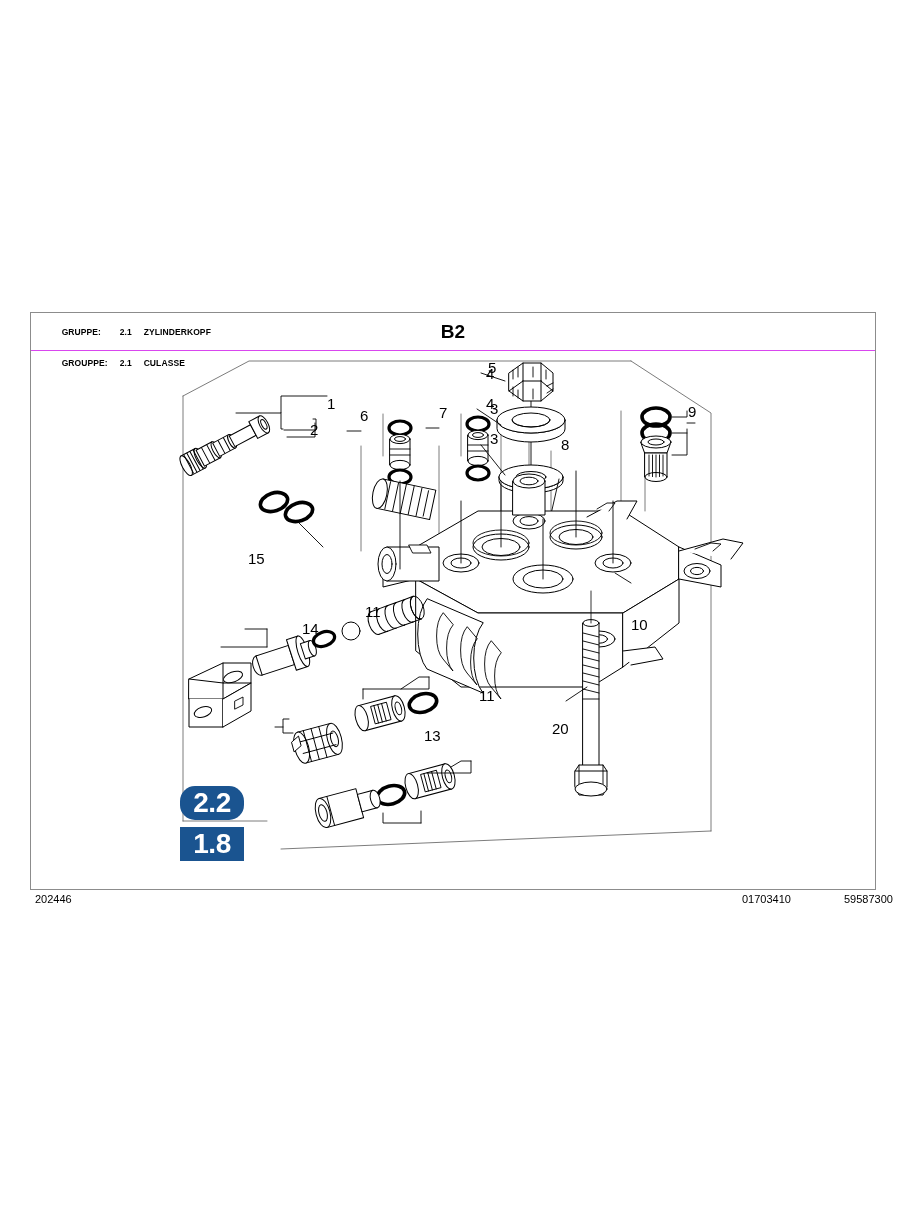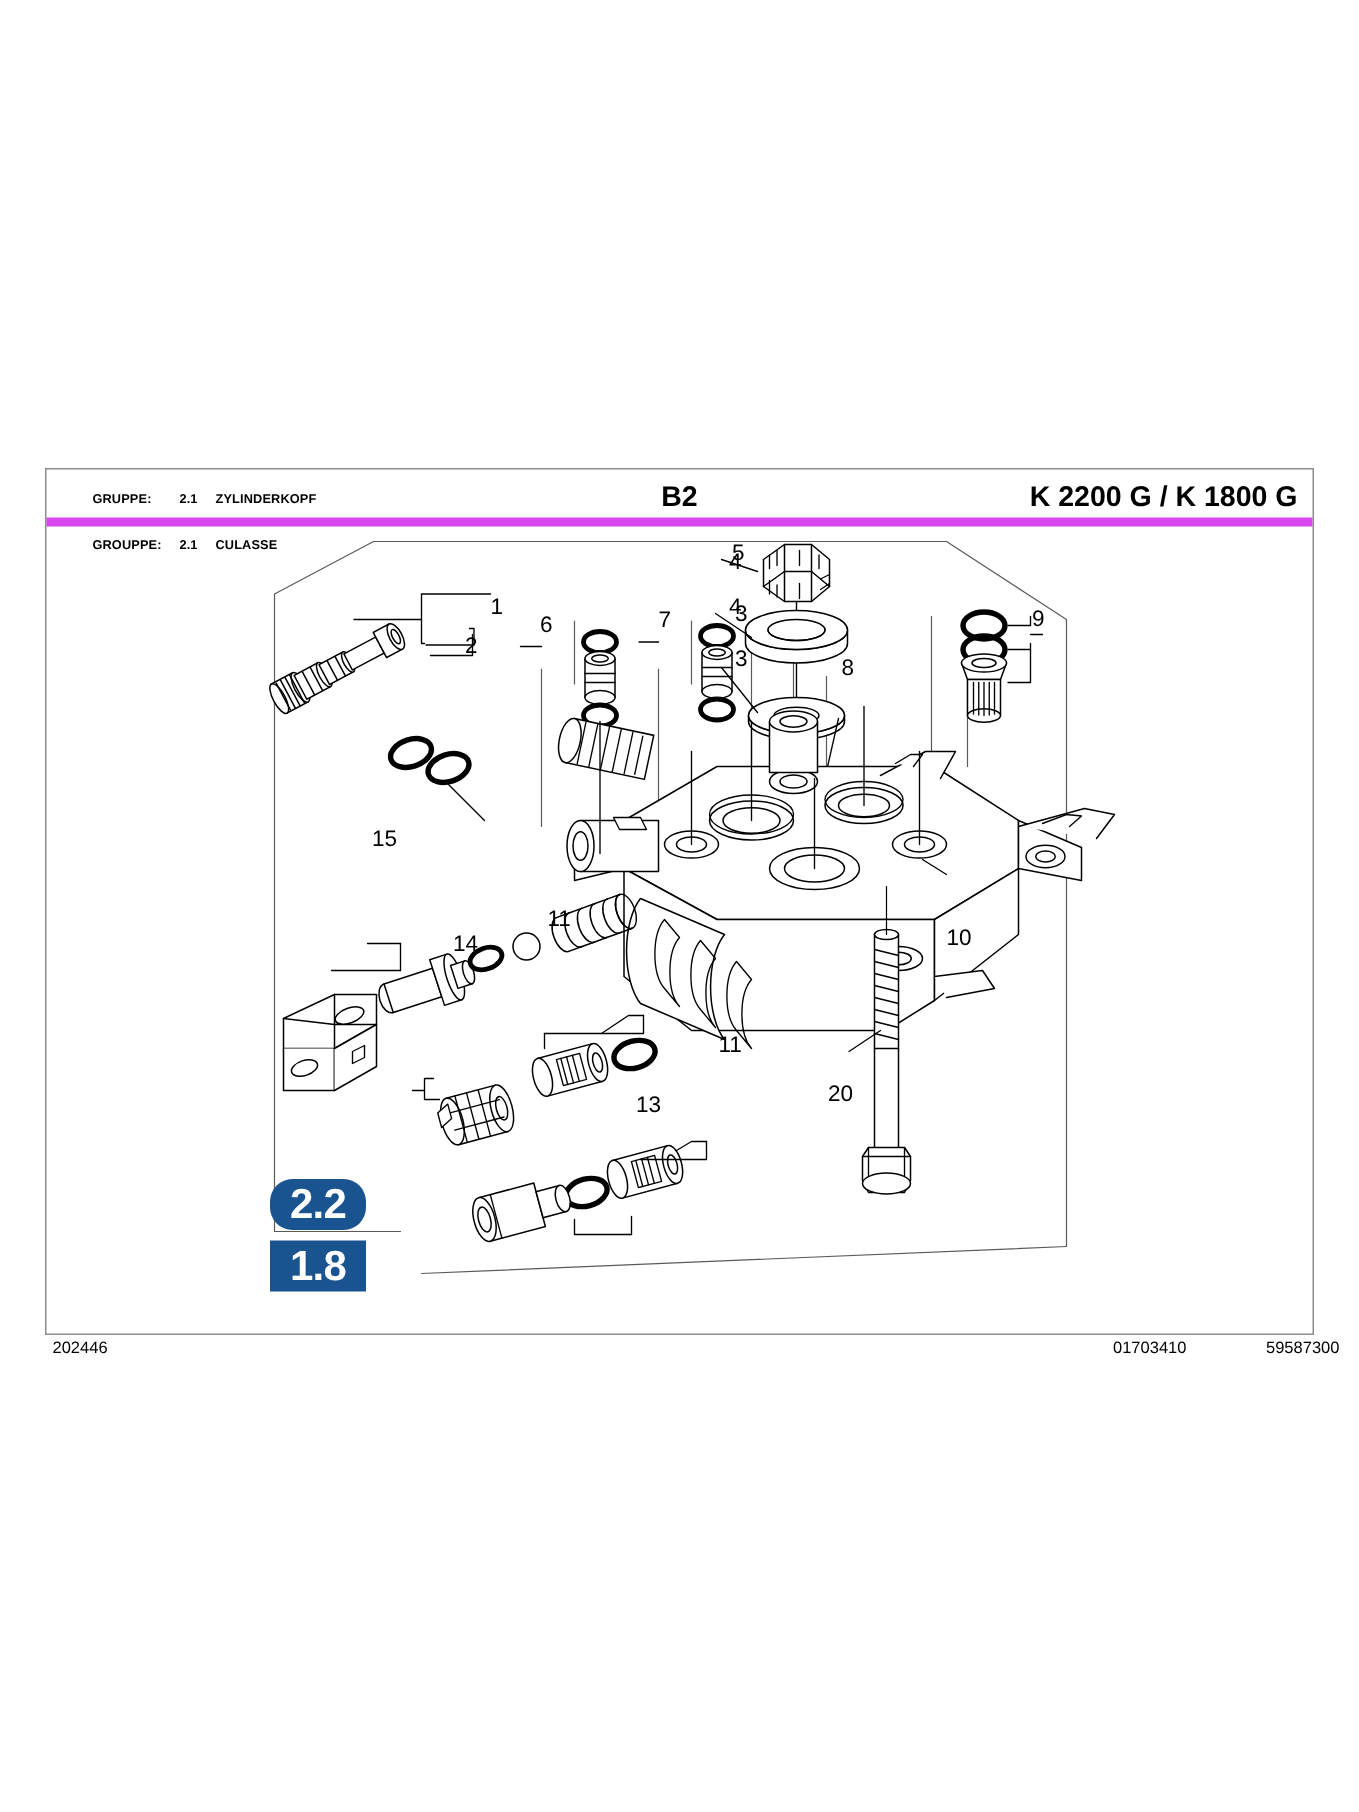--- a/index.html
+++ b/index.html
@@ -3,21 +3,21 @@
 <meta charset="utf-8">
 <style>
   html,body{margin:0;padding:0;background:#ffffff;}
   body{width:906px;height:1208px;font-family:"Liberation Sans",sans-serif;color:#000;}
   .page{position:relative;width:906px;height:1208px;background:#fff;}
 
   
   .sheet{position:absolute;left:30px;top:312px;width:846px;height:578px;border:1px solid #8c8c8c;box-sizing:border-box;}
 
   
-  .header{position:absolute;left:0;top:0;width:100%;height:38px;border-bottom:6px solid #d946ef;box-sizing:border-box;}
+  .header{position:absolute;left:0;top:0;width:100%;height:38px;border-bottom:1px solid #d946ef;box-sizing:border-box;}
   .grp{position:absolute;left:6px;top:4px;font-size:8.5px;font-weight:bold;line-height:10.2px;letter-spacing:.1px;}
   .grp .row{white-space:pre;}
   .grp .lbl{display:inline-block;width:58px;}
   .grp .num{display:inline-block;width:24px;}
   .sheetcode{position:absolute;left:0;top:0;width:100%;text-align:center;font-size:19px;font-weight:bold;line-height:38px;}
   .models{position:absolute;right:10px;top:0;font-size:19px;font-weight:bold;line-height:38px;white-space:nowrap;}
 
   
   .draw{position:absolute;left:0;top:38px;width:100%;height:502px;overflow:hidden;}
   .draw svg{display:block;}
@@ -49,21 +49,20 @@
     <div class="header">
       <div class="grp">
         <div class="row">
           <span class="lbl">GRUPPE:</span><span class="num">2.1</span><span>ZYLINDERKOPF</span>
         </div>
         <div class="row">
           <span class="lbl">GROUPPE:</span><span class="num">2.1</span><span>CULASSE</span>
         </div>
       </div>
       <div class="sheetcode">B2</div>
-      <div class="models">K 2200 G / K 1800 G</div>
     </div>
 
     <div class="draw">
       <svg width="846" height="502" viewBox="0 0 846 502" xmlns="http://www.w3.org/2000/svg">
         <defs>
           <g id="oring-s">
             <ellipse cx="0" cy="0" rx="11" ry="7" fill="none" stroke="#000" stroke-width="3.2"></ellipse>
           </g>
           <g id="oring-m">
             <ellipse cx="0" cy="0" rx="14" ry="9" fill="none" stroke="#000" stroke-width="3.6"></ellipse>

